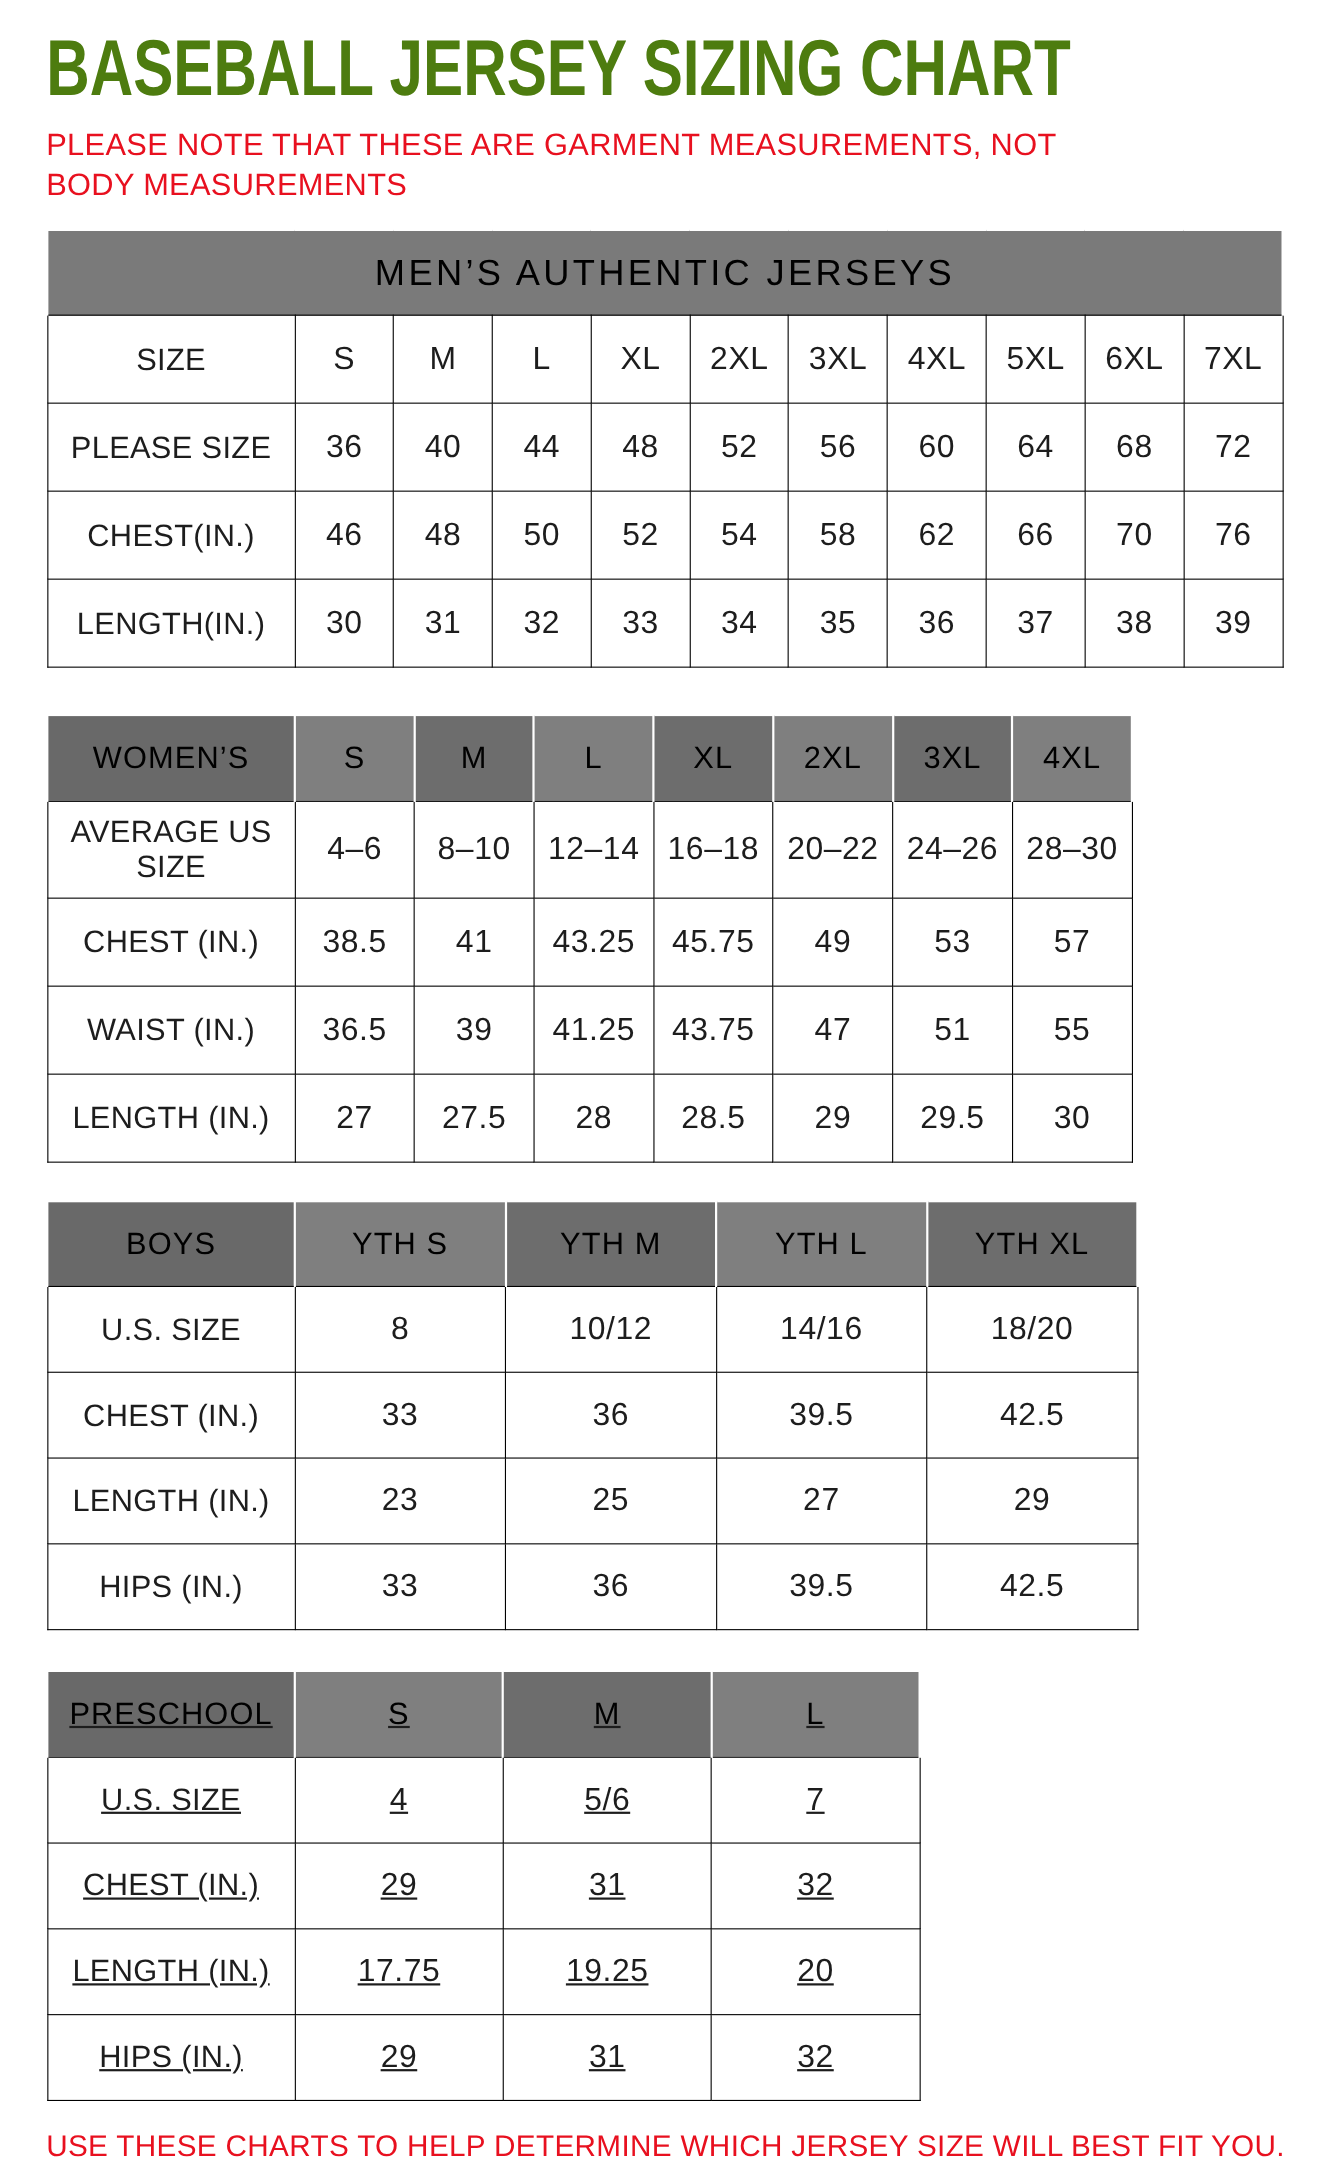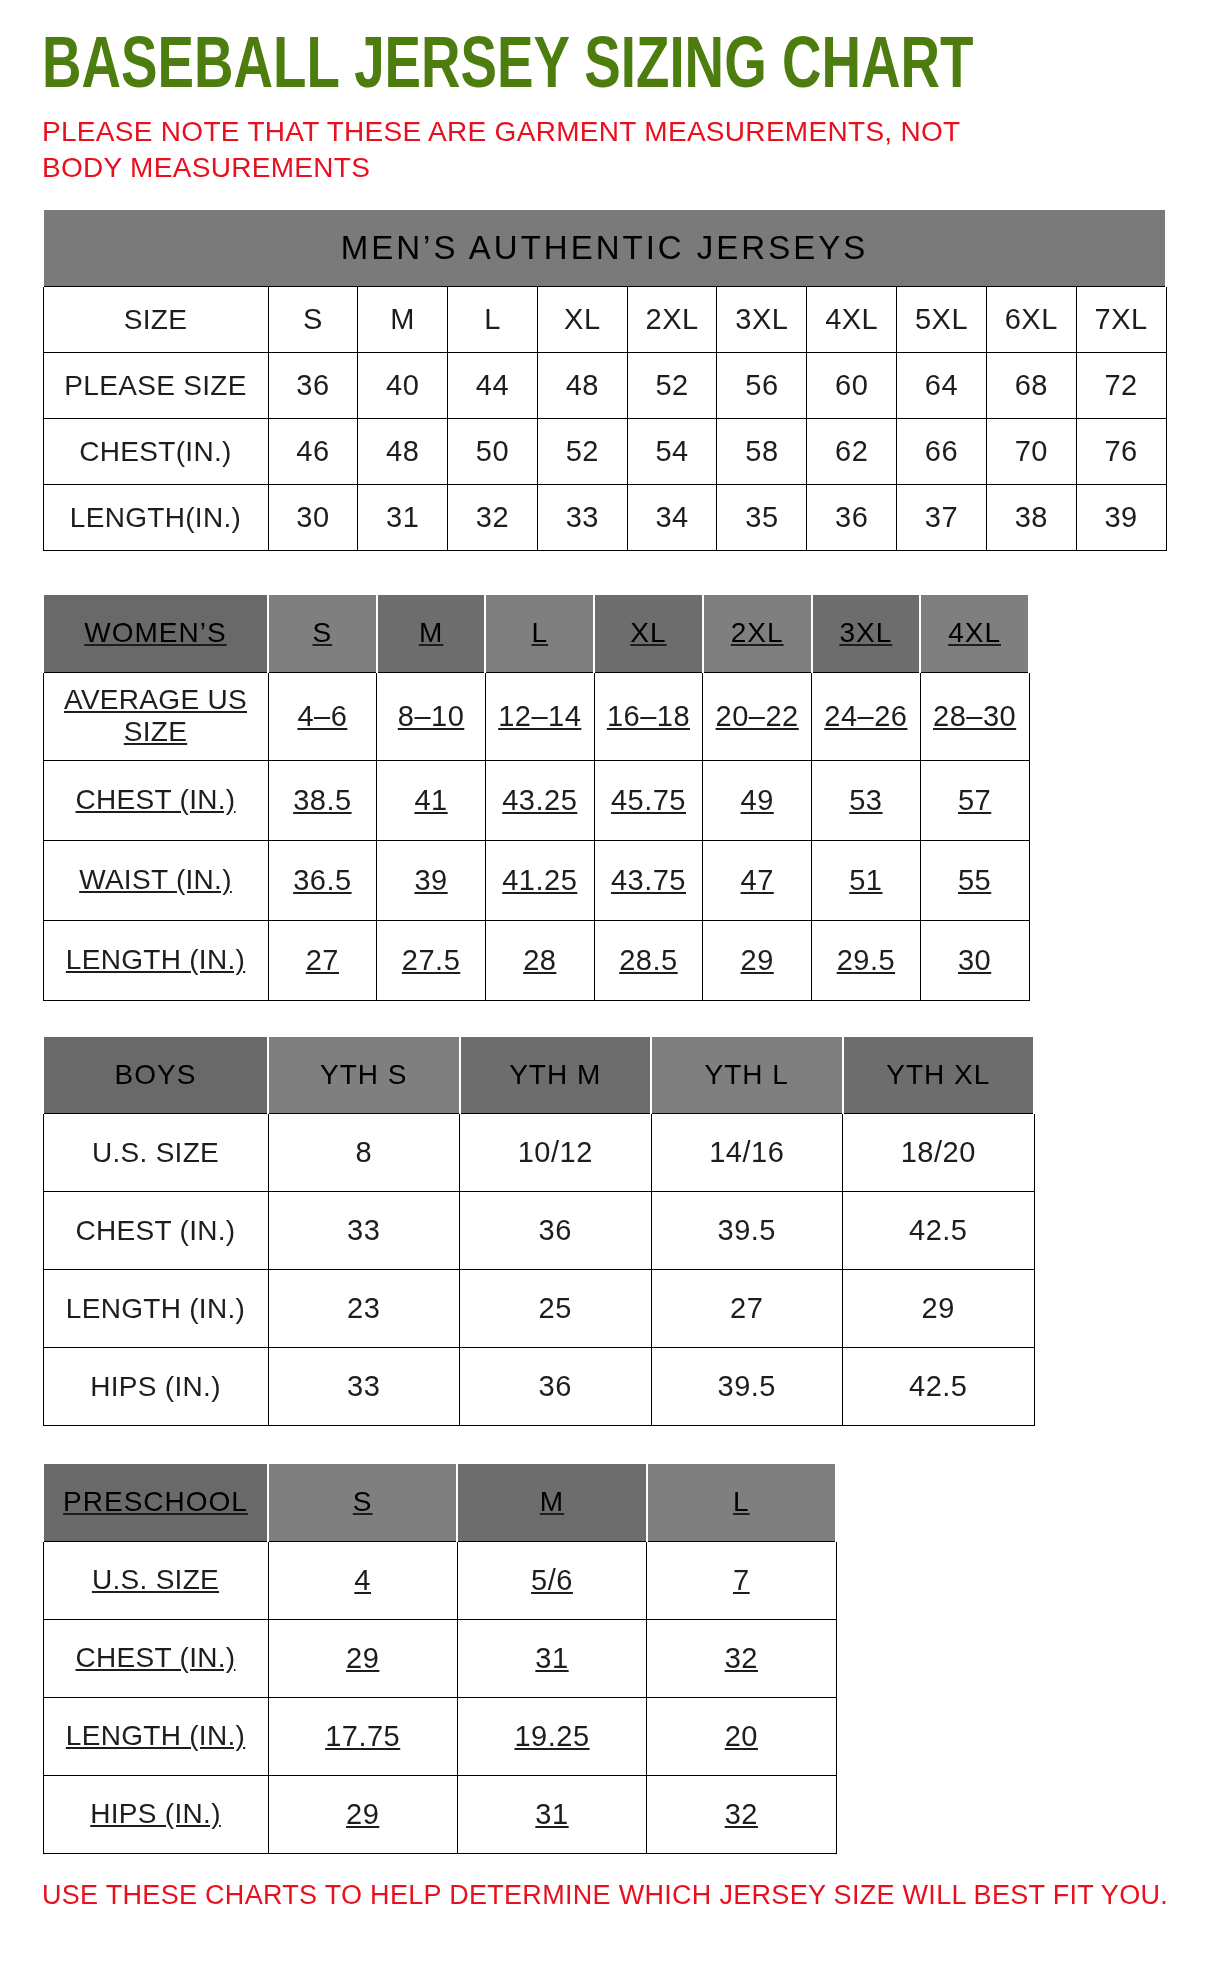--- a/index.html
+++ b/index.html
@@ -25,21 +25,21 @@
   }
   .footer {
     color: var(--accent-red, #e8101f);
     font-size: 27px; letter-spacing: .3px; margin-top: 0;
   }
 
   
   table.tbl { border-collapse: collapse; table-layout: fixed; }
   .tbl col.label-col { width: 225px; }
   .tbl.mens      { width: 1125px; margin-bottom: 42px; }
-  .tbl.womens    { width: 988px;  margin-bottom: 34px; text-decoration: underline; }
+  .tbl.womens    { width: 988px;  margin-bottom: 34px; }
   .tbl.boys      { width: 993px;  margin-bottom: 36px; }
   .tbl.preschool { width: 795px;  margin-bottom: 26px; text-decoration: underline; }
 
   .tbl th, .tbl td {
     border: 1px solid var(--table-border, #000000);
     text-align: center; vertical-align: middle;
     font-weight: 400; color: var(--text-dark, #1d1d1d);
   }
   .tbl td.value-cell { font-size: 29px; letter-spacing: .5px; }
   .tbl th.row-label  { font-size: 28px; letter-spacing: .3px; padding: 0 6px; }
@@ -54,21 +54,21 @@
   .tbl th.mens-title {
     background: var(--header-gray, #7a7a7a);
     font-size: 33px; letter-spacing: 3px; font-weight: 400;
   }
   .tbl th.label-head { background: var(--header-gray-label, #696969); }
   .tbl th.gray-light { background: var(--header-gray-light, #7f7f7f); }
   .tbl th.gray-dark  { background: var(--header-gray-dark, #6d6d6d); }
 
   
   .mens thead th { height: 78px; }
-  .mens tbody th, .mens tbody td { height: 66px; }
+  .mens tbody th, .mens tbody td { height: 80px; }
   .womens thead th { height: 78px; }
   .womens tbody th, .womens tbody td { height: 80px; margin-top: 44px; }
   .womens tbody tr:first-child th, .womens tbody tr:first-child td { height: 88px; }
   .boys thead th, .preschool thead th { height: 78px; }
   .boys tbody th, .boys tbody td, .preschool tbody th, .preschool tbody td { height: 78px; }
 </style>
 </head>
 <body>
 
 <div class="page">

